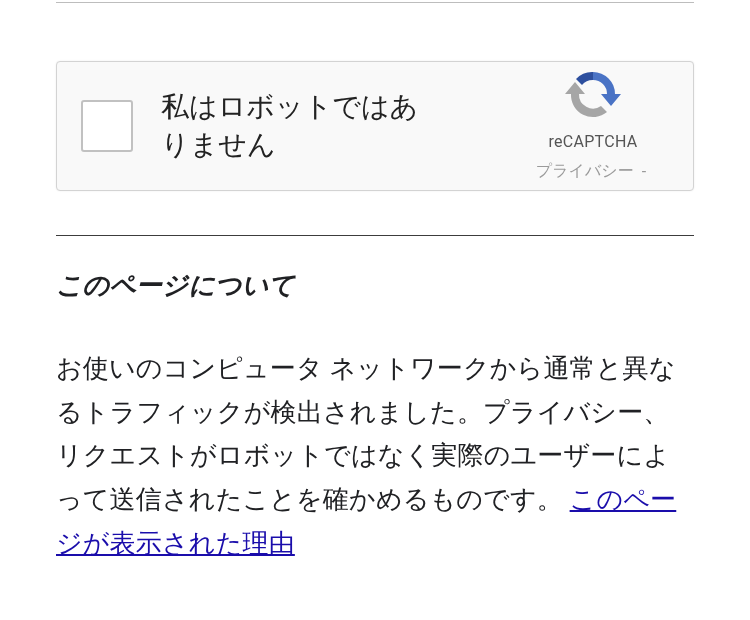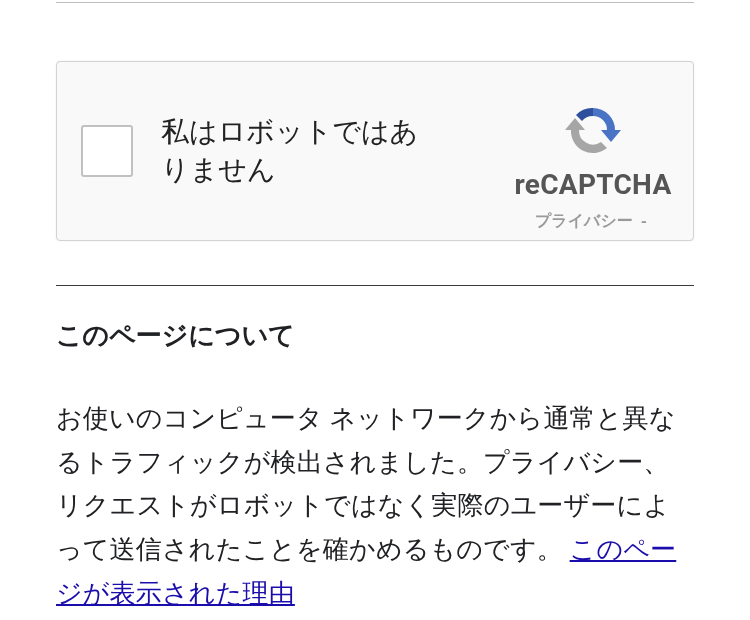--- a/index.html
+++ b/index.html
@@ -15,21 +15,21 @@
     .top-rule {
       height:1px;
       background:#bdbdbd;
       margin: 2px 0 0 0;
     }
     .recaptcha-box {
       margin-top:58px;
       border:1px solid #d3d3d3;
       background:#f9f9f9;
       border-radius:4px;
-      height:180px;
+      height:130px;
       display:flex;
       align-items:stretch;
       padding:0;
       box-shadow: 0 0 2px rgba(0,0,0,0.08);
     }
     .recaptcha-left {
       display:flex;
       align-items:center;
       padding-left:24px;
       flex:1;
@@ -58,51 +58,50 @@
       justify-content:flex-end;
       padding:10px 10px 8px 0;
     }
     .logo-wrap {
       display:flex;
       flex-direction:column;
       align-items:center;
       margin-top:6px;
     }
     .brand {
-      font-size:28px;
+      font-size:16px;
       color:#555;
       margin-top:6px;
       letter-spacing:0.3px;
-      font-weight:bold;
     }
     .legal {
       margin-top:10px;
       font-size:16px;
       color:#9a9a9a;
       display:flex;
       align-items:center;
       gap:4px;
-      font-weight:bold;
     }
     .legal a {
       color:#9a9a9a;
       text-decoration:none;
       cursor:pointer;
     }
     .legal-sep { margin:0 4px; }
     .divider {
       height:1px;
       background:#3c3c3c;
       margin-top:44px;
     }
     h2.section-heading {
       font-size:26px;
       font-weight:700;
       margin-top:32px;
       color:#202124;
+      font-style:italic;
     }
     p.section-body {
       font-size:26px;
       line-height:1.68;
       margin-top:44px;
       color:#202124;
       letter-spacing:0.2px;
     }
     a.reason-link {
       color:#1a0dab;

